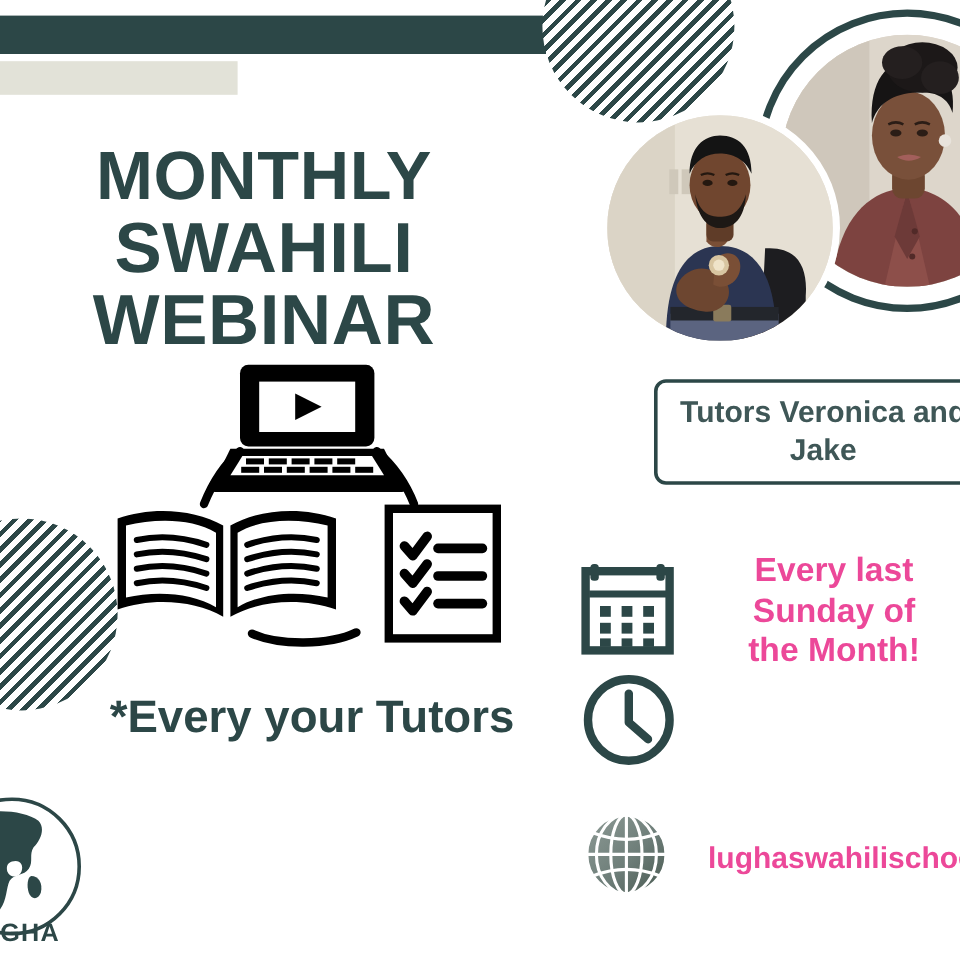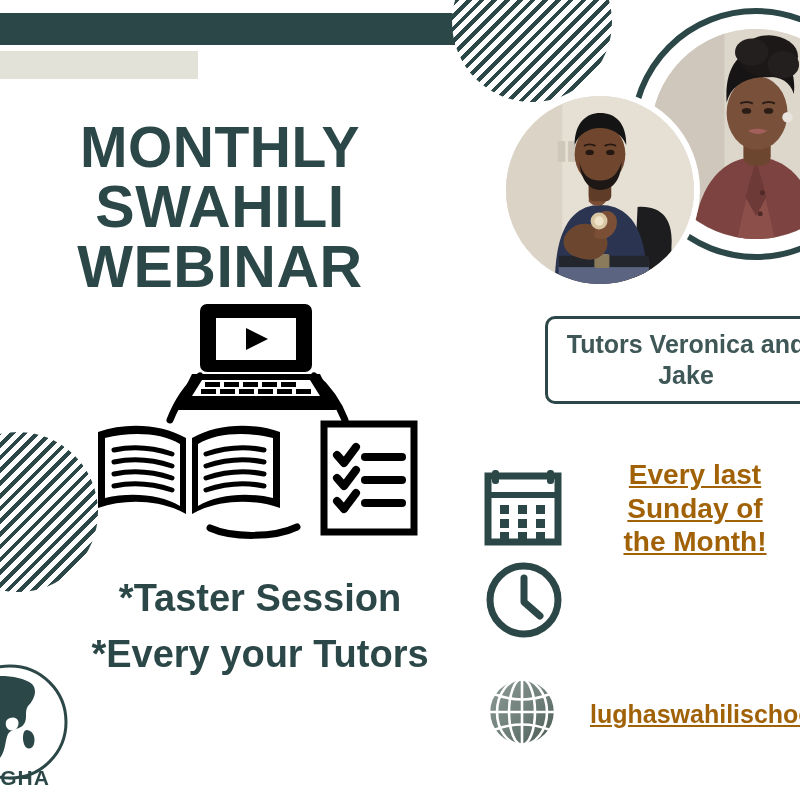--- a/index.html
+++ b/index.html
@@ -159,25 +159,24 @@
   .bullets span { display: block; }
 
   
   .info-row {
     position: absolute;
     display: flex;
     align-items: center;
   }
   .info-icon { flex: 0 0 auto; }
   .info-text {
-    color: #a16207;
+    color: #ec4899;
     font-weight: bold;
     white-space: pre-line;
     line-height: 1.2;
-    text-decoration: underline;
   }
   .row-date  { left: 484px; top: 458px; }
   .row-date .info-text { font-size: 28px; margin-left: 28px; text-align: center; }
   .row-time  { left: 484px; top: 560px; }
   .row-time .info-text { font-size: 34px; margin-left: 50px; }
   .row-web   { left: 482px; top: 672px; }
   .row-web .info-text { font-size: 25px; margin-left: 28px; font-weight: bold; }
 
   
   .brand-logo {
@@ -343,21 +342,20 @@
           <path d="M245 209 L252 217 L264 201"></path>
           <path d="M273 165 L310 165"></path>
           <path d="M273 188 L310 188"></path>
           <path d="M273 211 L310 211"></path>
         </g>
       </g>
     </svg>
   </div>
 
   <div class="bullets">
-    <span>*Taster Session</span>
     <span>*Every your Tutors</span>
   </div>
 
   <div class="info-row row-date">
     <span class="info-icon">
       <svg width="78" height="80" viewBox="0 0 78 80">
         <rect x="8" y="4" width="7" height="14" rx="3" fill="#2c4747"></rect>
         <rect x="63" y="4" width="7" height="14" rx="3" fill="#2c4747"></rect>
         <rect x="4" y="10" width="70" height="66" fill="none" stroke="#2c4747" stroke-width="7"></rect>
         <line x1="7" y1="29" x2="71" y2="29" stroke="#2c4747" stroke-width="6"></line>

